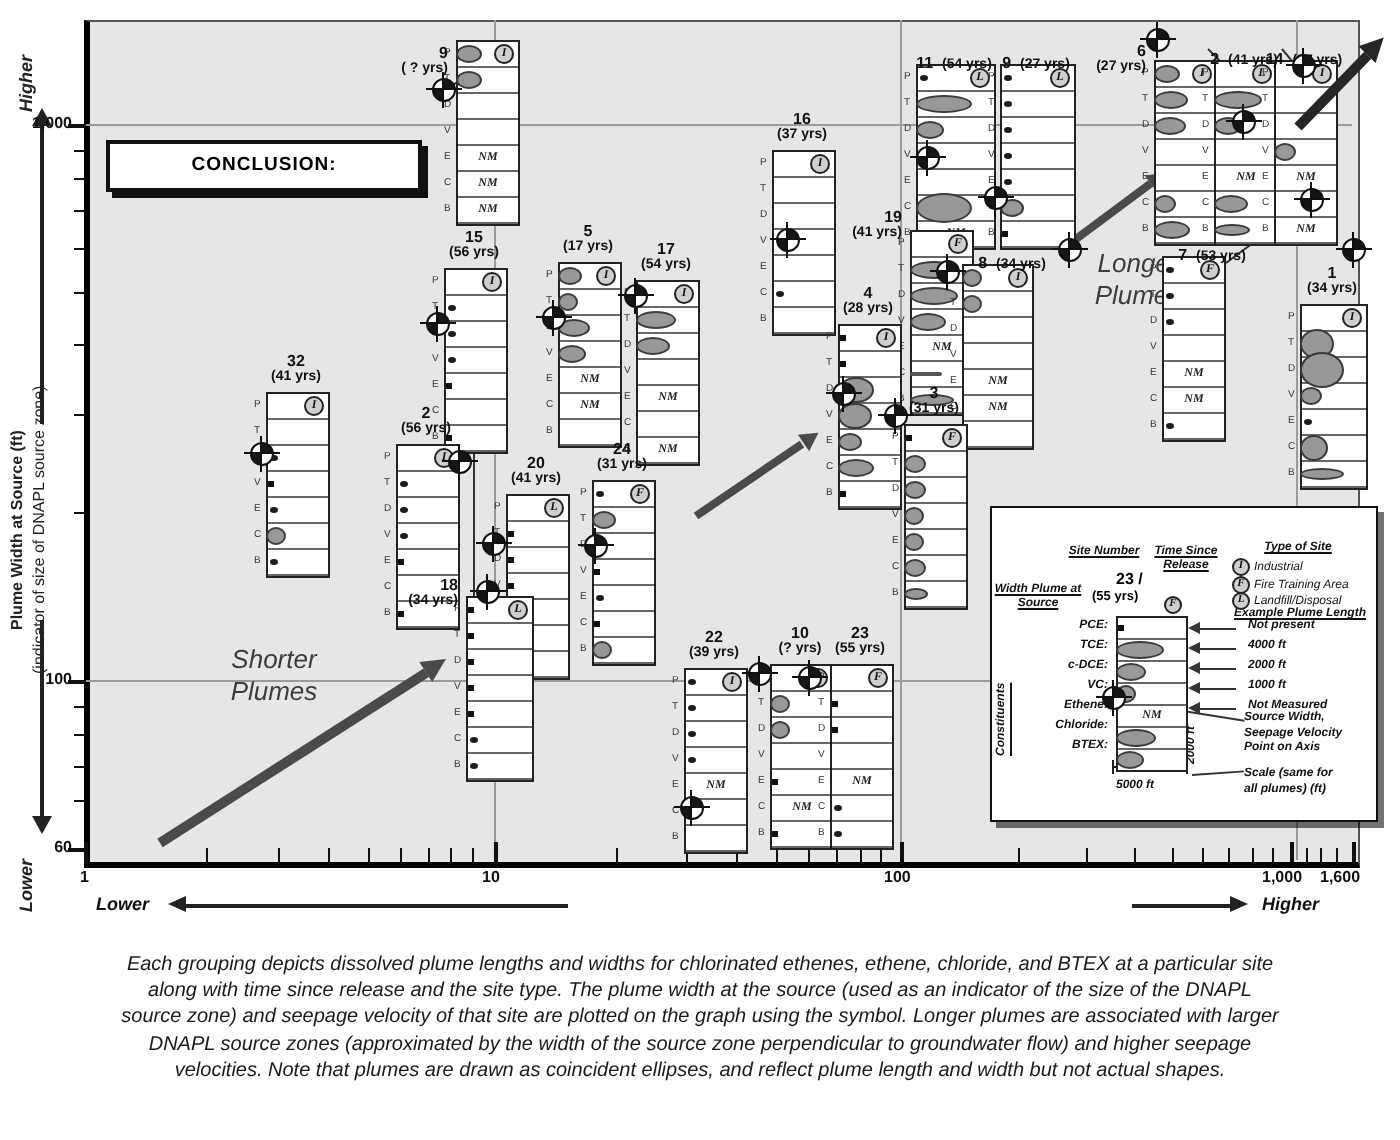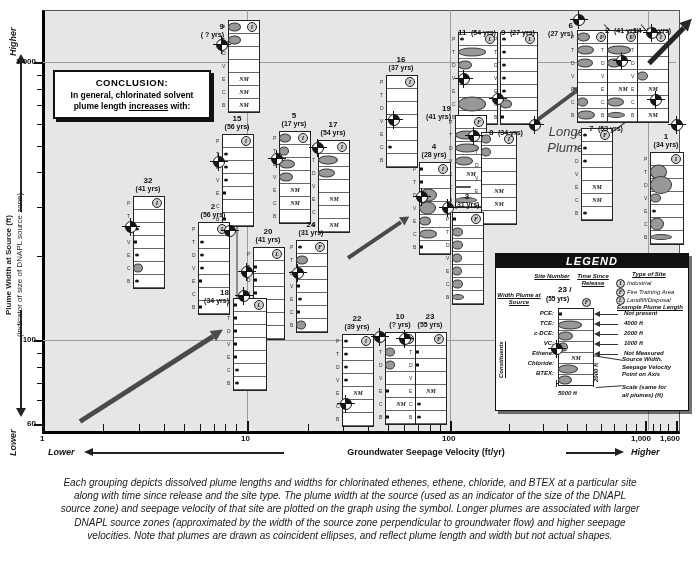--- a/index.html
+++ b/index.html
@@ -82,40 +82,39 @@
   <div class="xtlab" style="left:40px;top:434px;">1</div>
   <div class="xtlab" style="left:241px;top:434px;">10</div>
   <div class="xtlab" style="left:442px;top:434px;">100</div>
   <div class="xtlab" style="left:631px;top:434px;">1,000</div>
   <div class="xtlab" style="left:660px;top:434px;">1,600</div>
 
   <div class="xlabrow">
     <span style="position:absolute;left:48px;top:1px;font-style:italic;font-weight:bold;">Lower</span>
     <span style="position:absolute;left:92px;top:6px;width:192px;height:1.5px;background:#222;"></span>
     <span style="position:absolute;left:84px;top:2px;width:0;height:0;border-top:4.5px solid transparent;border-bottom:4.5px solid transparent;border-right:9px solid #222;"></span>
-    <span style="position:absolute;left:290px;top:1px;width:272px;text-align:center;font-weight:bold;">Groundwater Seepage Velocity (ft/yr)</span>
     <span style="position:absolute;left:566px;top:6px;width:50px;height:1.5px;background:#222;"></span>
     <span style="position:absolute;left:615px;top:2px;width:0;height:0;border-top:4.5px solid transparent;border-bottom:4.5px solid transparent;border-left:9px solid #222;"></span>
     <span style="position:absolute;left:631px;top:1px;font-style:italic;font-weight:bold;">Higher</span>
   </div>
 
+  <div class="anno" style="left:100px;top:322px;width:74px;">
+    <div>Shorter</div>
+    <div>Plumes</div>
+  </div>
   <div class="anno" style="left:532px;top:124px;width:74px;">
     <div>Longer</div>
     <div>Plumes</div>
   </div>
 
   <div id="conclusion">
     <div class="ct">CONCLUSION:</div>
-    <div class="cb">
-      <span>In general, chlorinated solvent plume length </span><span style="text-decoration:underline;">increases</span><span> with:</span>
-    </div>
   </div>
 
   <div id="legend">
-    <div class="lt">LEGEND</div>
     <div class="lg-h" style="left:36px;top:19px;width:40px;">Site Number</div>
     <div class="lg-h" style="left:76px;top:19px;width:42px;">Time Since Release</div>
     <div class="lg-h" style="left:118px;top:17px;width:70px;">Type of Site</div>
 
     <div class="lg-h" style="left:0px;top:38px;width:46px;">Width Plume at Source</div>
     <div style="position:absolute;left:62px;top:31px;font-size:8px;font-weight:bold;"><span>23</span> /</div>
     <div style="position:absolute;left:50px;top:41px;font-size:6.5px;font-weight:bold;">(55 yrs)</div>
     <div class="lg-row" style="left:86px;top:44px;">
       <span class="ci">F</span>
     </div>

